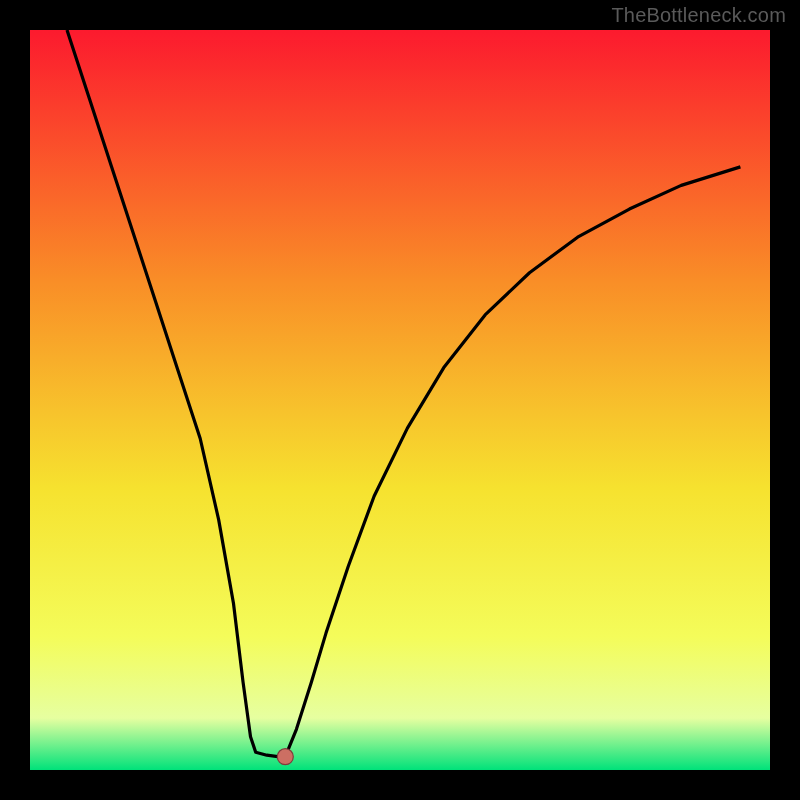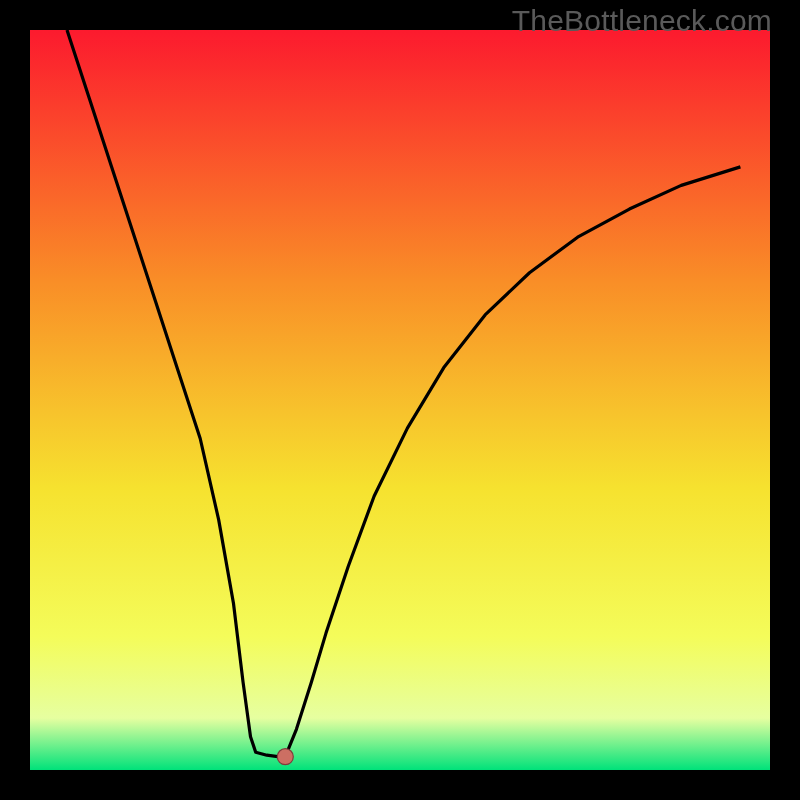--- a/index.html
+++ b/index.html
@@ -13,23 +13,23 @@
   }
   .frame {
     position: relative;
     width: 800px;
     height: 800px;
     background: #000;
   }
   .watermark {
     position: absolute;
     top: 4px;
-    right: 28px;
+    right: 14px;
     color: #5a5a5a;
-    font-size: 30px;
+    font-size: 20px;
     font-weight: 400;
     letter-spacing: 0.2px;
     z-index: 10;
   }
   svg {
     position: absolute;
     top: 0;
     left: 0;
   }
 </style>

